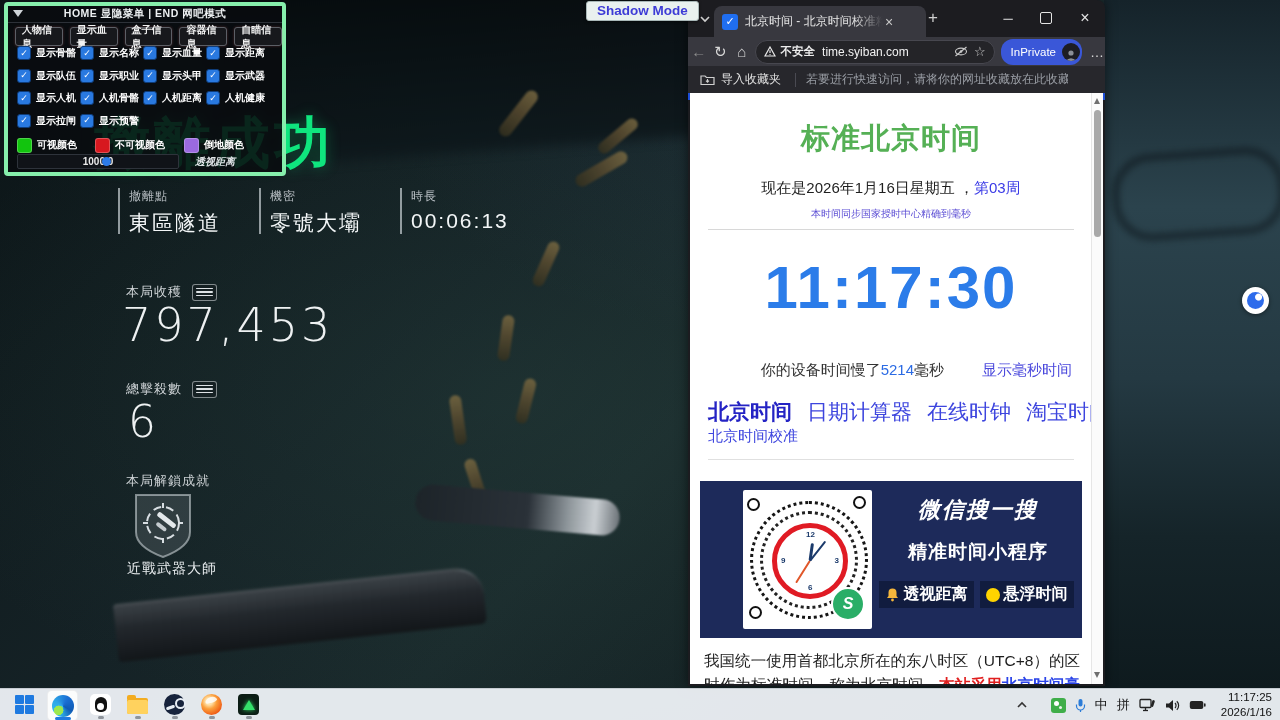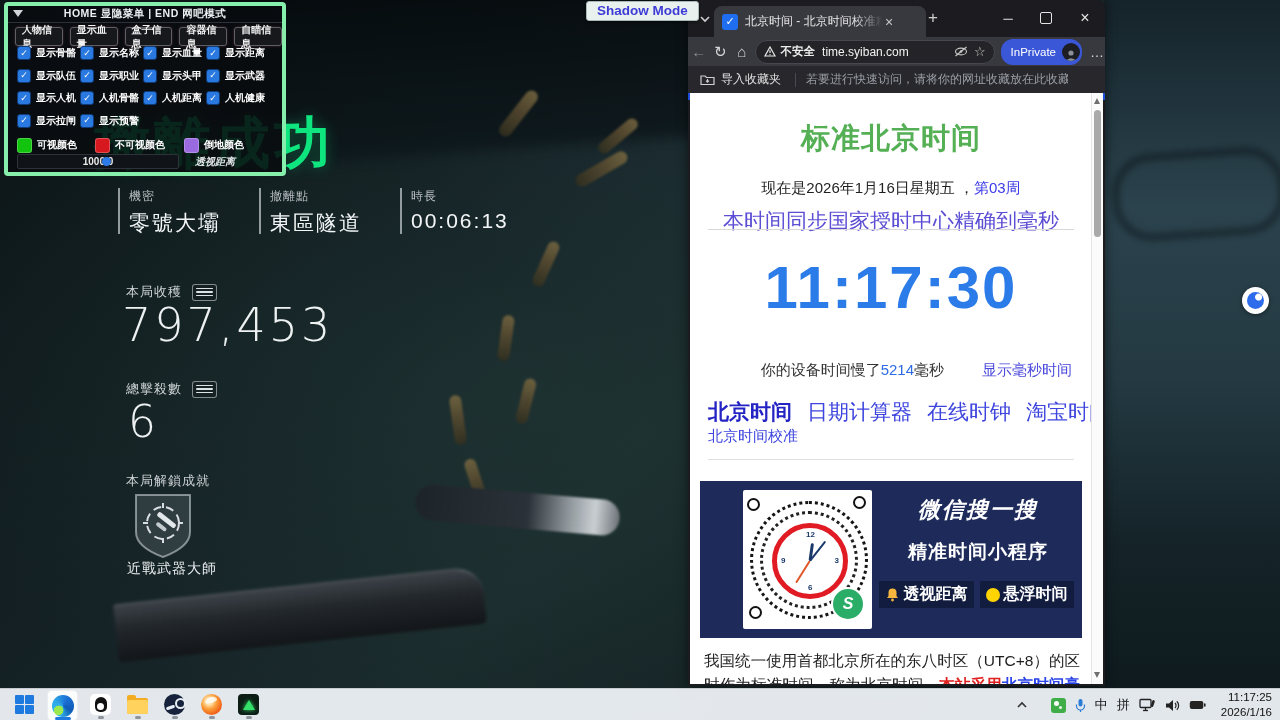--- a/index.html
+++ b/index.html
@@ -102,21 +102,21 @@
   .more-dots{color:#d8d8d8;font-size:14px;margin-left:8px;letter-spacing:1px;}
   .bookmarks{position:relative;height:27px;background:#27272c;display:flex;align-items:center;border-bottom:7px solid #1d4ed8;}
   .bm-lab{font-size:12px;color:#e2e2e2;margin-left:6px;}
   .bm-sep{width:1px;height:14px;background:#4a4a52;margin:0 10px 0 14px;}
   .bm-hint{font-size:12px;color:#9b9fa6;white-space:nowrap;overflow:hidden;width:262px;}
   
   .page{position:absolute;left:2px;right:13px;top:93px;bottom:2px;background:#fff;overflow:hidden;}
   .pg-title{position:absolute;top:26px;left:0;right:0;text-align:center;font-size:29px;font-weight:bold;color:#55b055;letter-spacing:1px;}
   .pg-date{position:absolute;top:86px;left:0;right:0;text-align:center;font-size:15px;color:#1f1f1f;}
   .lnk-week{color:#3a3ae6;}
-  .pg-sync{position:absolute;top:114px;left:0;right:0;text-align:center;font-size:21px;color:#5b4dd4;}
+  .pg-sync{position:absolute;top:114px;left:0;right:0;text-align:center;font-size:10px;color:#5b4dd4;}
   .hr1{position:absolute;top:136px;left:18px;right:18px;border-top:1px solid #d8d8d8;}
   .pg-clock{position:absolute;top:160px;left:0;right:0;text-align:center;font-size:60px;font-weight:bold;color:#2b7ce9;letter-spacing:2px;}
   .pg-offset{position:absolute;top:268px;left:0;right:20px;display:flex;justify-content:flex-end;gap:38px;font-size:15px;color:#333;}
   .off-val{color:#2b6be4;}
   .lnk{color:#4a48dc;text-decoration:none;}
   .pg-links{position:absolute;top:305px;left:18px;right:8px;font-size:21px;display:flex;gap:15px;white-space:nowrap;}
   .lnk-main{color:#2423c4;font-weight:bold;}
   .lnk-nav{color:#3d45de;}
   .pg-links2{position:absolute;top:334px;left:18px;font-size:15px;}
   .hr2{position:absolute;top:366px;left:18px;right:18px;border-top:1px solid #e0e0e0;}
@@ -202,26 +202,26 @@
 <div class="bullet" style="left:520px;top:378px;width:12px;height:46px;transform:rotate(14deg);"></div>
 <div class="bullet" style="left:452px;top:395px;width:12px;height:50px;transform:rotate(-8deg);"></div>
 <div class="bullet" style="left:470px;top:458px;width:12px;height:48px;transform:rotate(-18deg);"></div>
 <div class="shell-big"></div>
 <div class="knife"></div>
 
 <div class="evac">撤離成功</div>
 
 <div class="hud-info">
   <div class="hud-col">
+    <div class="hud-lab">撤離點</div>
+    <div class="hud-val">東區隧道</div>
+  </div>
+  <div class="hud-col">
     <div class="hud-lab">機密</div>
     <div class="hud-val">零號大壩</div>
-  </div>
-  <div class="hud-col">
-    <div class="hud-lab">撤離點</div>
-    <div class="hud-val">東區隧道</div>
   </div>
   <div class="hud-col">
     <div class="hud-lab">時長</div>
     <div class="hud-val">00:06:13</div>
   </div>
 </div>
 
 <div class="stat-lab-row" style="left:126px;top:283px;">
   <span class="stat-lab">本局收穫</span>
   <span class="list-ico">

